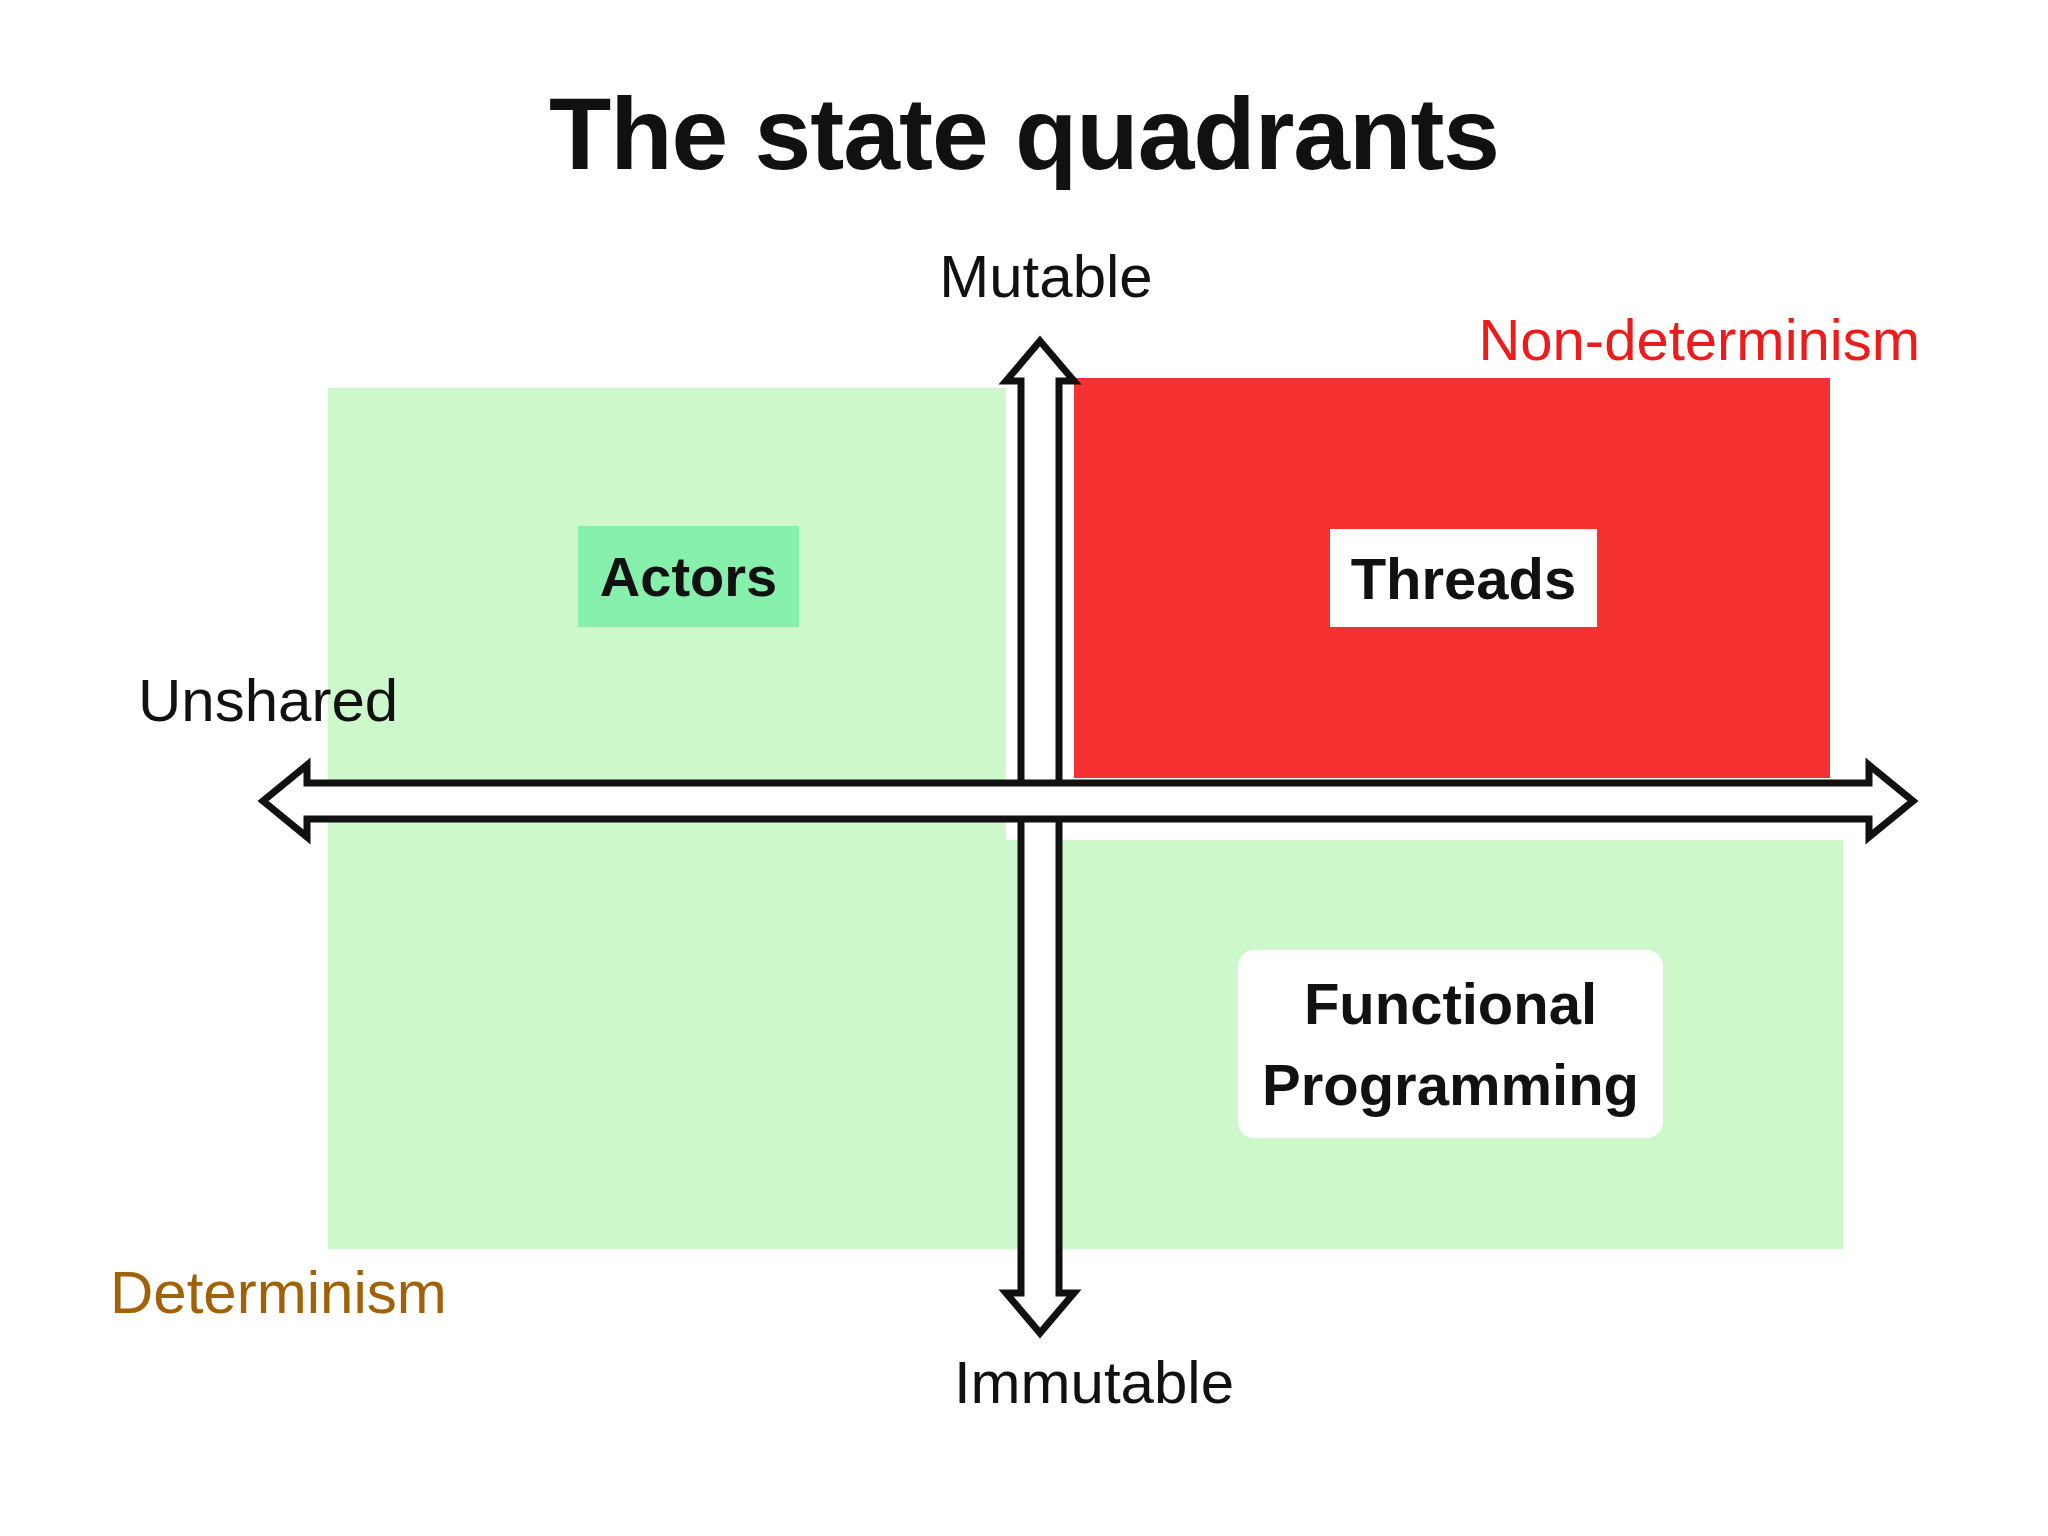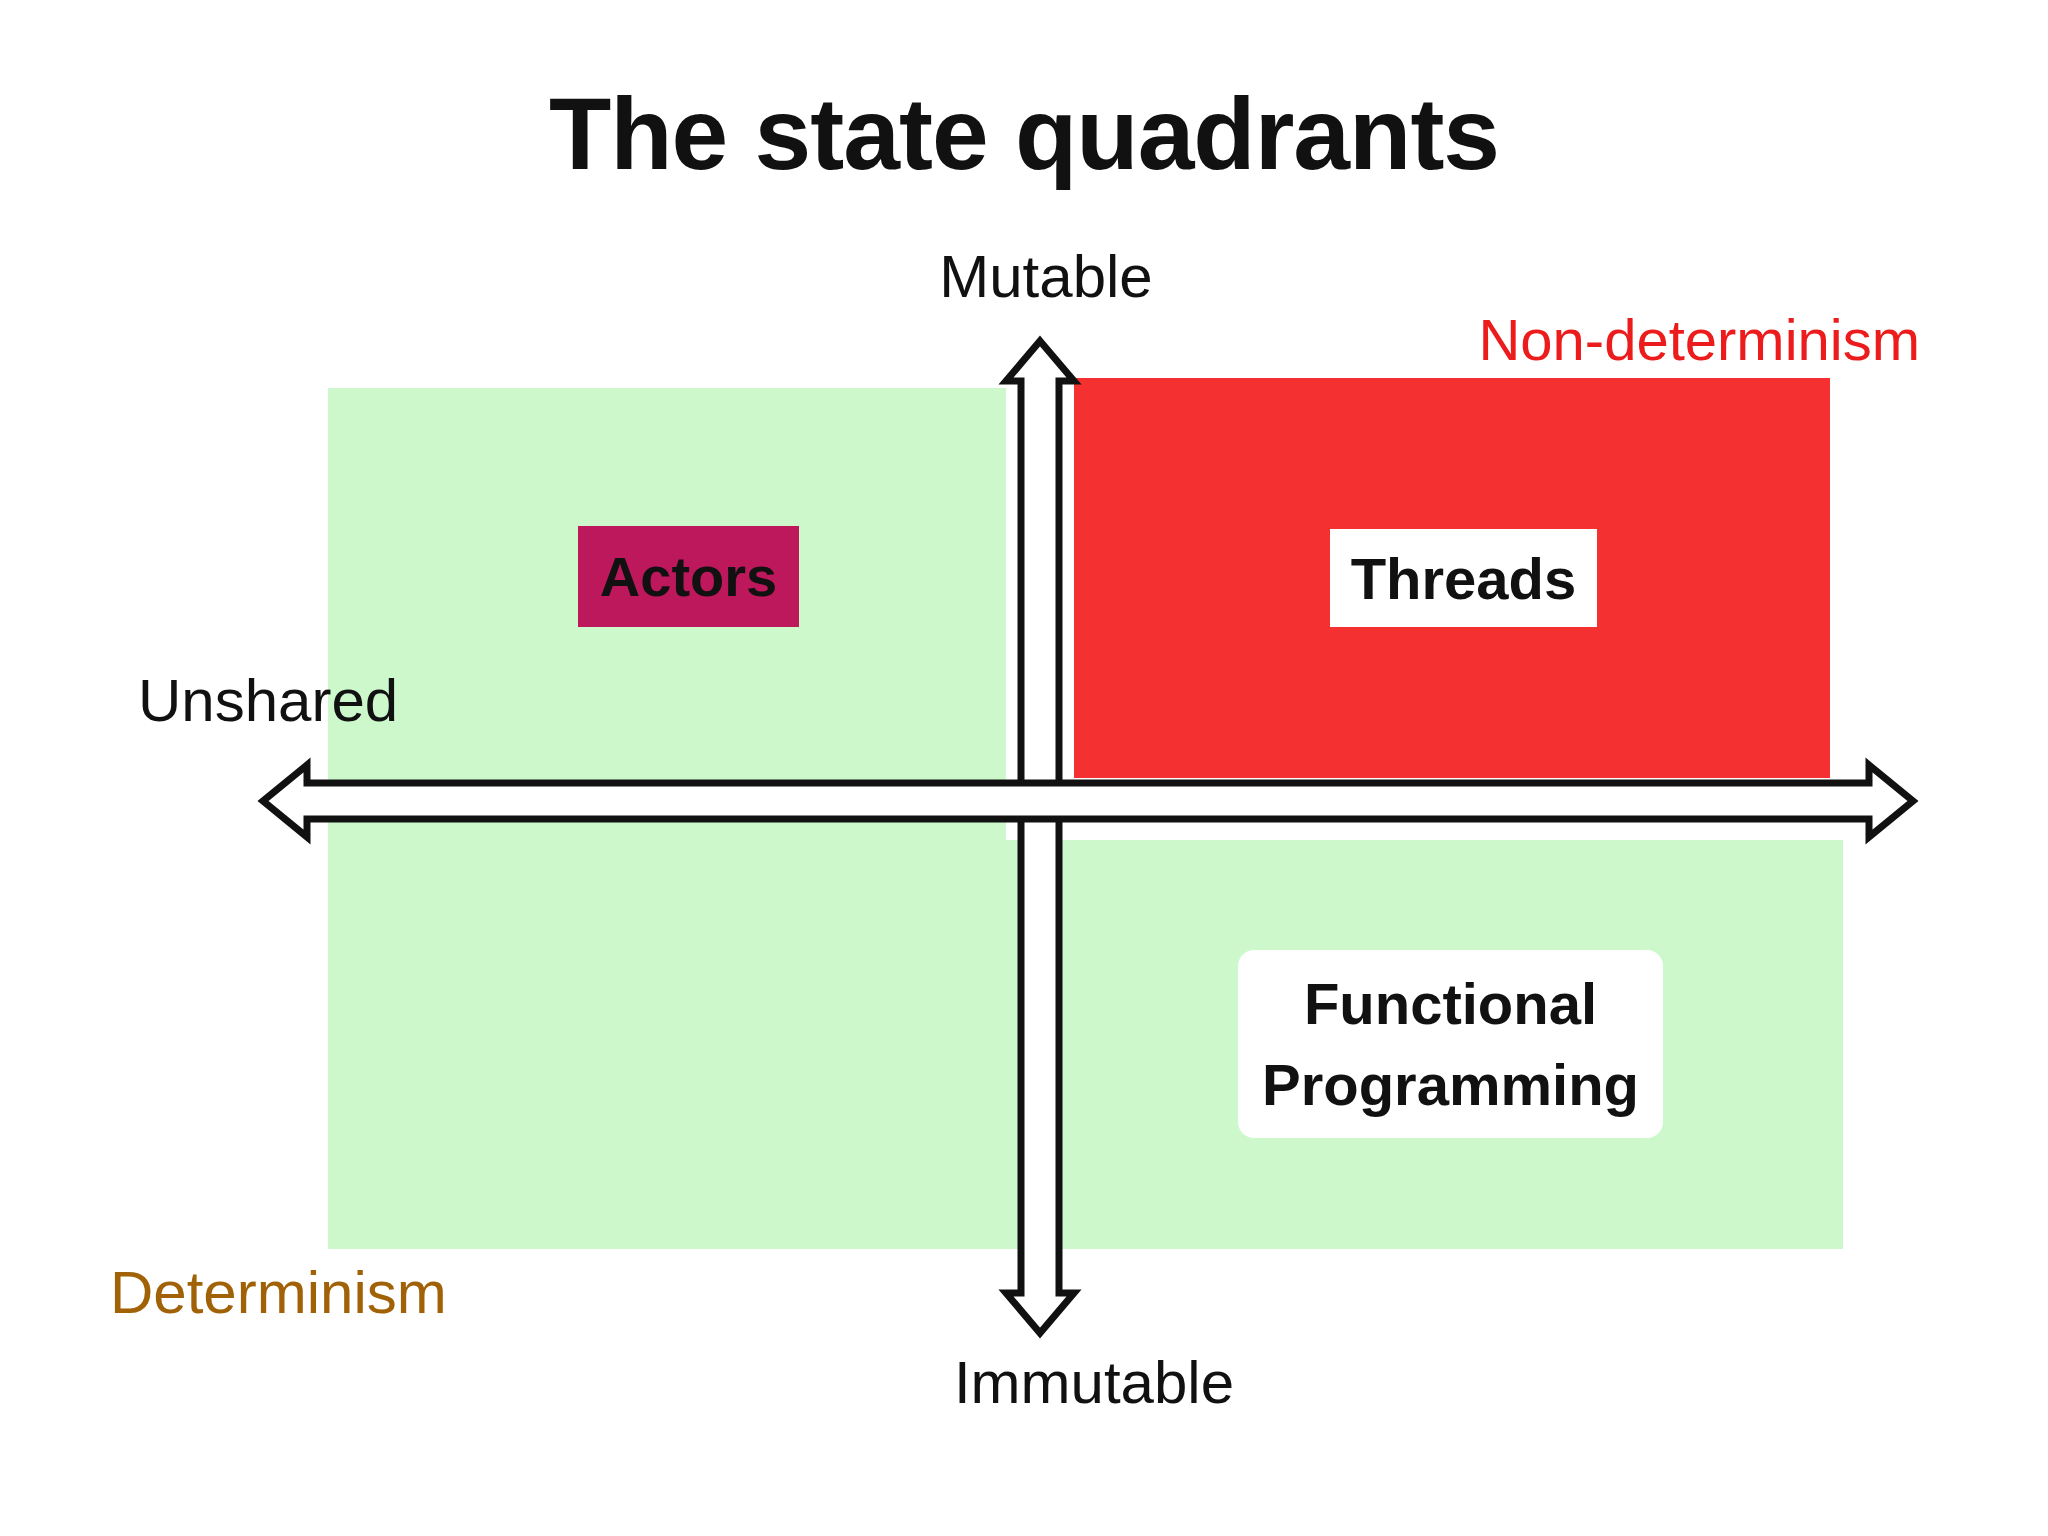--- a/index.html
+++ b/index.html
@@ -57,19 +57,19 @@
 
   <div class="axis-label lbl-immutable">Immutable</div>
 
   <div class="axis-label lbl-unshared">Unshared</div>
 
 
   <div class="annotation lbl-nondet" style="color: rgb(237, 28, 28);">Non-determinism</div>
 
   <div class="annotation lbl-det" style="color: #a16207;">Determinism</div>
 
-  <div class="quad-label box-actors" style="background-color: #be185d;">Actors</div>
+  <div class="quad-label box-actors" style="background-color: #86efac;">Actors</div>
 
   <div class="quad-label box-threads" style="background-color: rgb(255, 255, 255);">Threads</div>
 
   <div class="quad-label box-fp" style="background-color: rgb(255, 255, 255); border-radius: 16px;">Functional Programming</div>
 
 </div>
 
 </body></html>

